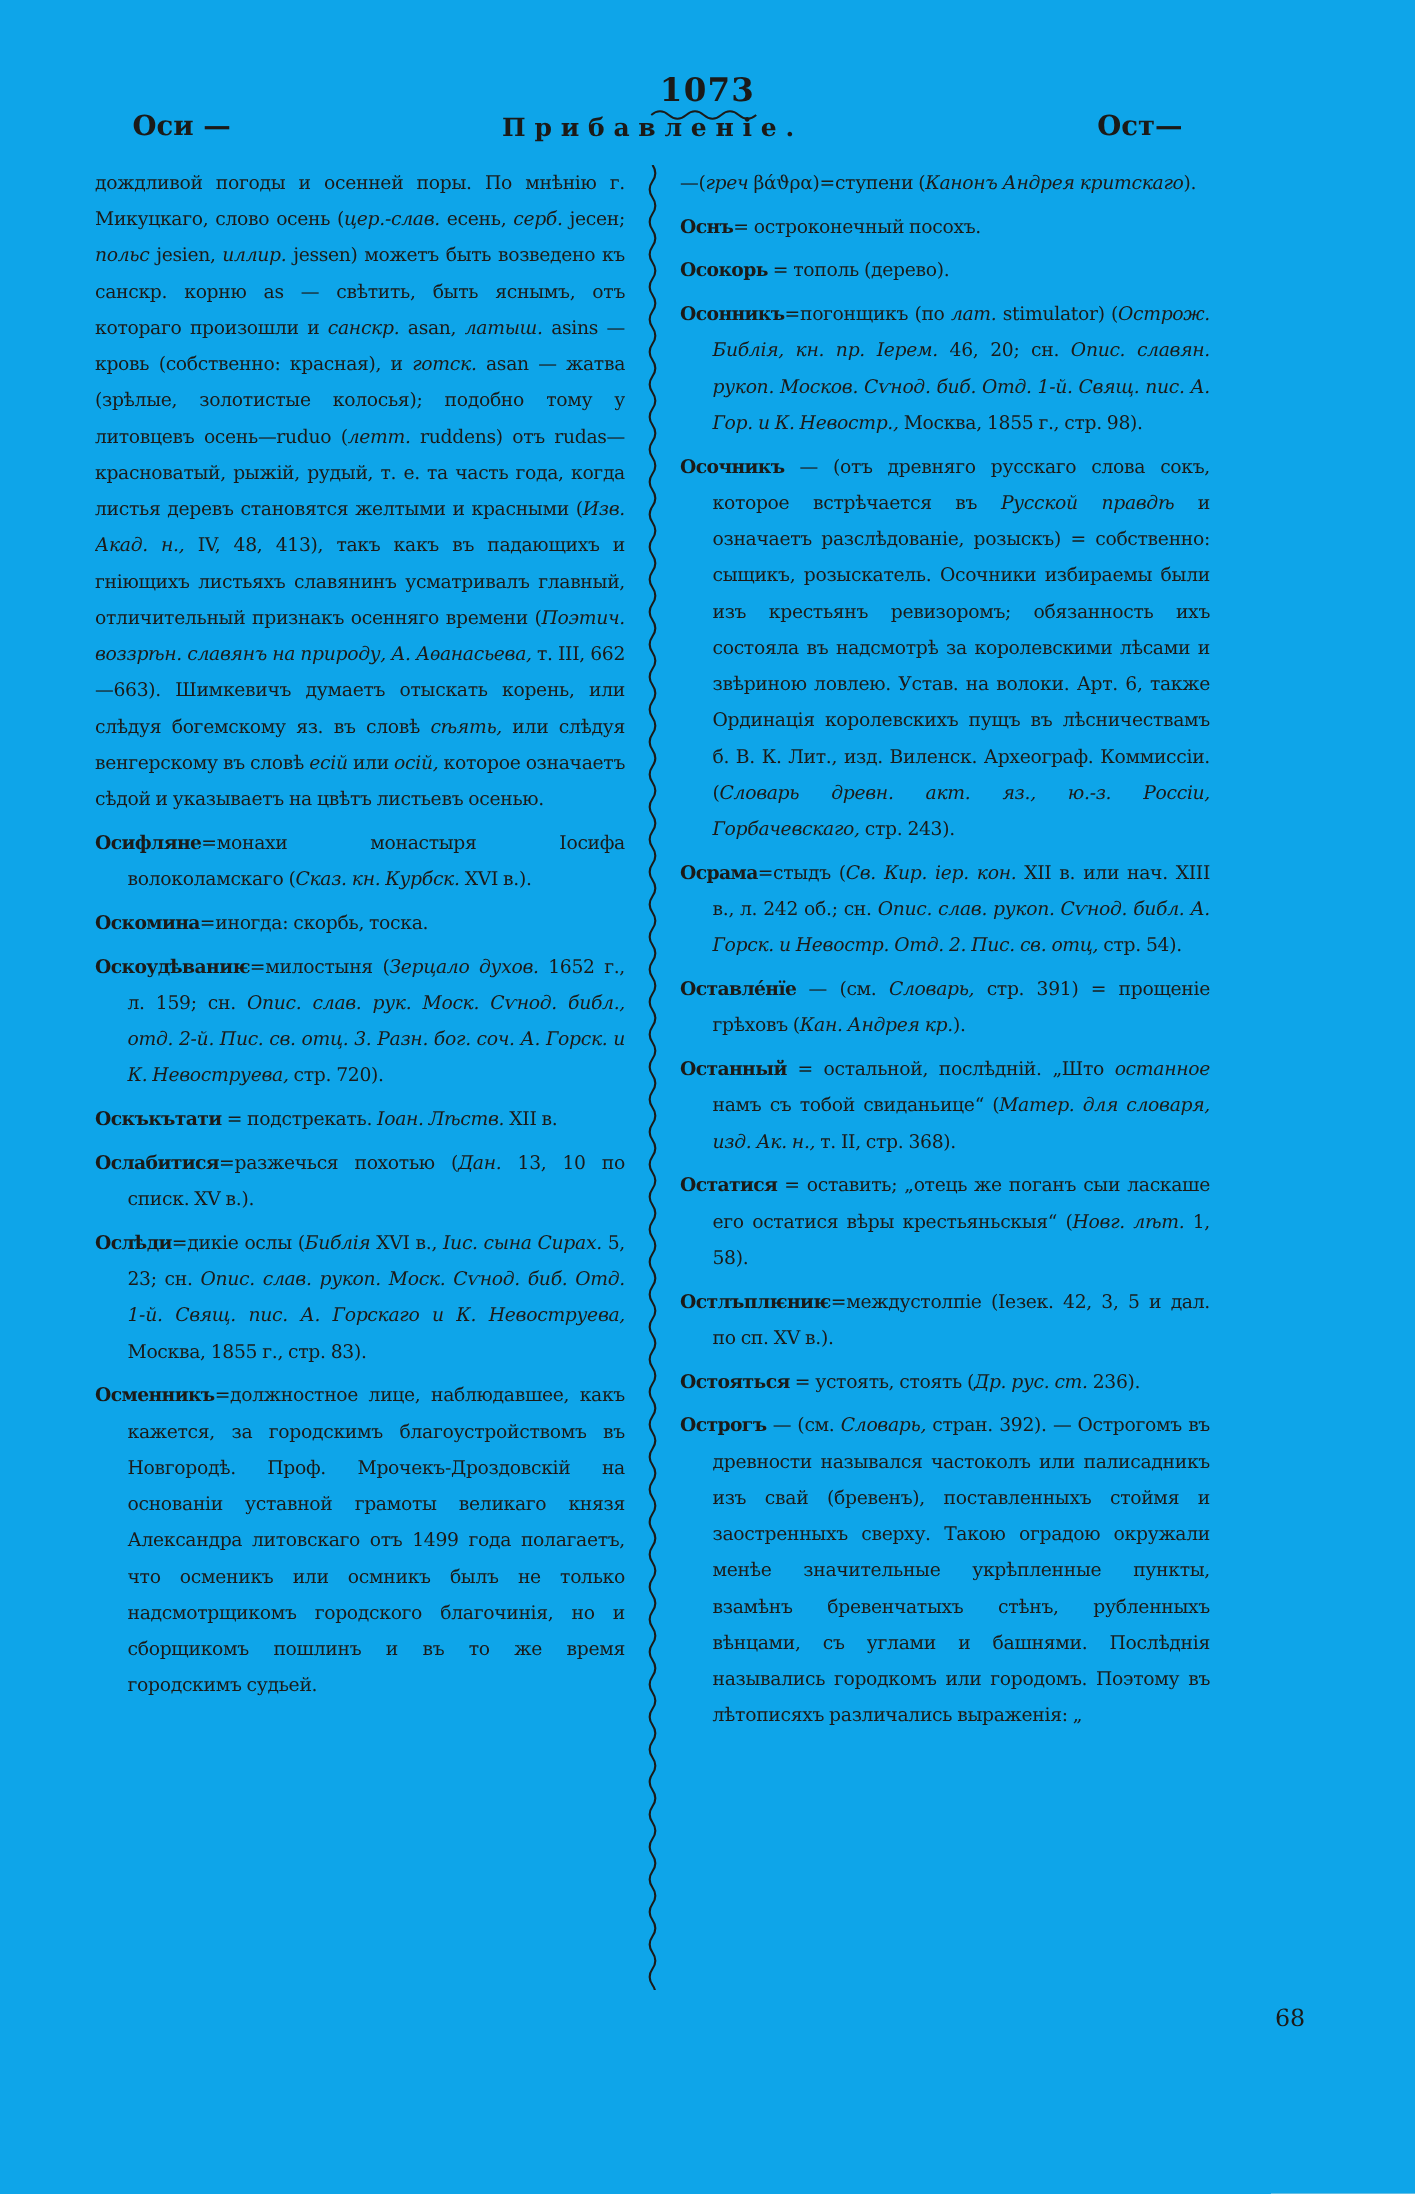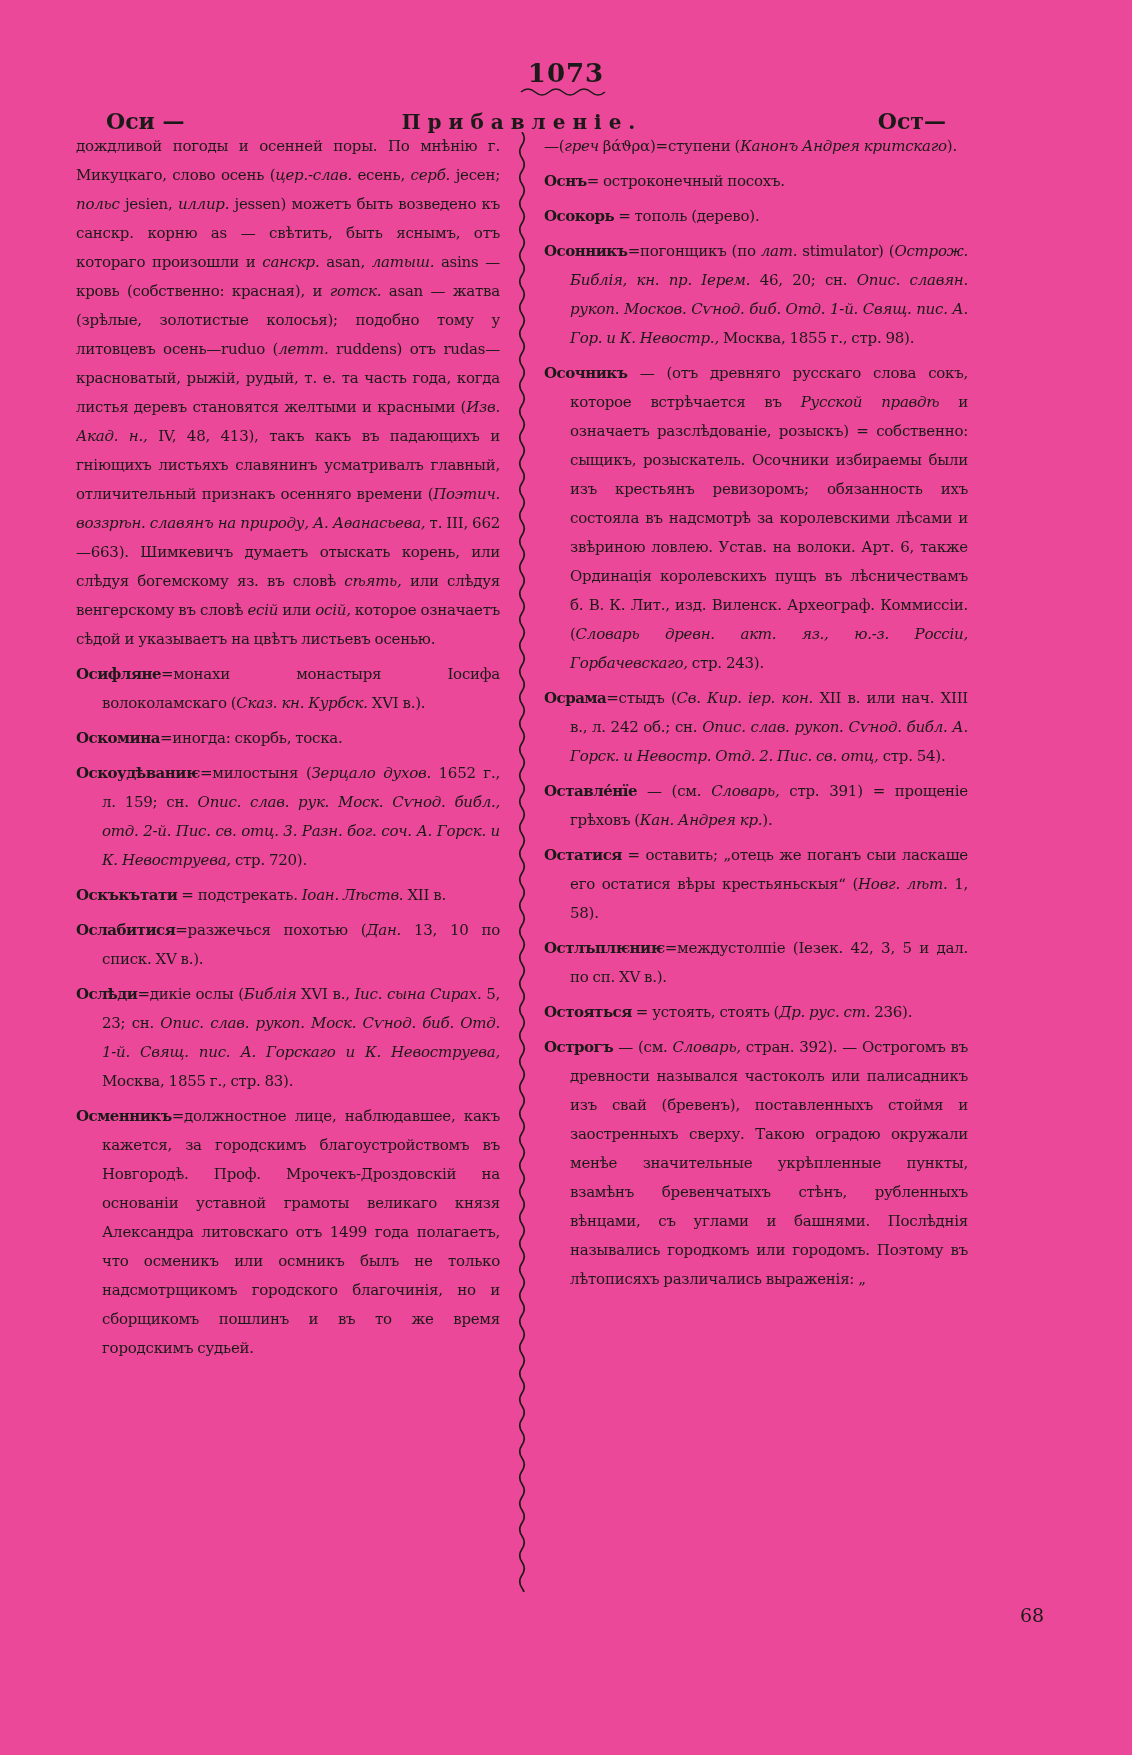--- a/index.html
+++ b/index.html
@@ -1,35 +1,35 @@
 <!DOCTYPE html>
 <html><head>
 <meta charset="utf-8">
 <style>
   html,body{margin:0;padding:0;background:#e8e8e4;}
   .page{
     position:relative;
     width:1132px;height:1755px;
     margin:0 auto;
-    background:#ec4899;
+    background:#0ea5e9;
     color:#1b1a18;
     font-family:"DejaVu Serif","Liberation Serif",serif;
     overflow:hidden;
   }
   
   .pageno-wrap{
     position:absolute;top:60px;left:0;width:100%;
     text-align:center;
   }
   .pageno{
     font-size:26px;font-weight:bold;letter-spacing:1px;line-height:1;
   }
   .pageno-squiggle{display:block;margin:1px auto 0 auto;}
   .header-row{
-    position:absolute;top:108px;left:76px;width:892px;height:30px;text-decoration:underline;
+    position:absolute;top:88px;left:76px;width:892px;height:30px;text-decoration:underline;
   }
   .header-side{
     position:absolute;top:0;font-size:22px;font-weight:bold;
   }
   .header-left{left:30px;}
   .header-right{right:22px;text-align:center;}
   .header-center{
     position:absolute;top:2px;left:0;width:100%;text-align:center;
     font-size:20px;font-weight:bold;letter-spacing:7px;
   }
@@ -99,20 +99,21 @@
       </svg>
     </div>
     <div class="col">
         <p class="para cont"><span>—(</span><span class="i">греч</span><span> βάϑρα)=ступени (</span><span class="i">Канонъ Андрея критскаго</span><span>).</span></p>
         <p class="para hang"><span class="b">Оснъ</span><span>= остроконечный посохъ.</span></p>
         <p class="para hang"><span class="b">Осокорь</span><span> = тополь (дерево).</span></p>
         <p class="para hang"><span class="b">Осонникъ</span><span>=погонщикъ (по </span><span class="i">лат.</span><span> stimulator) (</span><span class="i">Острож. Библія, кн. пр. Іерем.</span><span> 46, 20; сн. </span><span class="i">Опис. славян. рукоп. Москов. Сѵнод. биб. Отд. 1-й. Свящ. пис. А. Гор. и К. Невостр.,</span><span> Москва, 1855 г., стр. 98).</span></p>
         <p class="para hang"><span class="b">Осочникъ</span><span> — (отъ древняго русскаго слова сокъ, которое встрѣчается въ </span><span class="i">Русской правдѣ</span><span> и означаетъ разслѣдованіе, розыскъ) = собственно: сыщикъ, розыскатель. Осочники избираемы были изъ крестьянъ ревизоромъ; обязанность ихъ состояла въ надсмотрѣ за королевскими лѣсами и звѣриною ловлею. Устав. на волоки. Арт. 6, также Ординація королевскихъ пущъ въ лѣсничествамъ б. В. К. Лит., изд. Виленск. Археограф. Коммиссіи. (</span><span class="i">Словарь древн. акт. яз., ю.-з. Россіи, Горбачевскаго,</span><span> стр. 243).</span></p>
         <p class="para hang"><span class="b">Осрама</span><span>=стыдъ (</span><span class="i">Св. Кир. іер. кон.</span><span> XII в. или нач. XIII в., л. 242 об.; сн. </span><span class="i">Опис. слав. рукоп. Сѵнод. библ. А. Горск. и Невостр. Отд. 2. Пис. св. отц,</span><span> стр. 54).</span></p>
         <p class="para hang"><span class="b">Оставле́нїе</span><span> — (см. </span><span class="i">Словарь,</span><span> стр. 391) = прощеніе грѣховъ (</span><span class="i">Кан. Андрея кр.</span><span>).</span></p>
+        <p class="para hang"><span class="b">Останный</span><span> = остальной, послѣдній. „Што </span><span class="i">останное</span><span> намъ съ тобой свиданьице“ (</span><span class="i">Матер. для словаря, изд. Ак. н.,</span><span> т. II, стр. 368).</span></p>
         <p class="para hang"><span class="b">Остатися</span><span> = оставить; „отець же поганъ сыи ласкаше его остатися вѣры крестьяньскыя“ (</span><span class="i">Новг. лѣт.</span><span> 1, 58).</span></p>
         <p class="para hang"><span class="b">Остлъплѥниѥ</span><span>=междустолпіе (Іезек. 42, 3, 5 и дал. по сп. XV в.).</span></p>
         <p class="para hang"><span class="b">Остояться</span><span> = устоять, стоять (</span><span class="i">Др. рус. ст.</span><span> 236).</span></p>
         <p class="para hang"><span class="b">Острогъ</span><span> — (см. </span><span class="i">Словарь,</span><span> стран. 392). — Острогомъ въ древности назывался частоколъ или палисадникъ изъ свай (бревенъ), поставленныхъ стоймя и заостренныхъ сверху. Такою оградою окружали менѣе значительные укрѣпленные пункты, взамѣнъ бревенчатыхъ стѣнъ, рубленныхъ вѣнцами, съ углами и башнями. Послѣднія назывались городкомъ или городомъ. Поэтому въ лѣтописяхъ различались выраженія: „</span></p>
       </div>
   </div>
 
   <div class="folio">68</div>
 
 </div>

